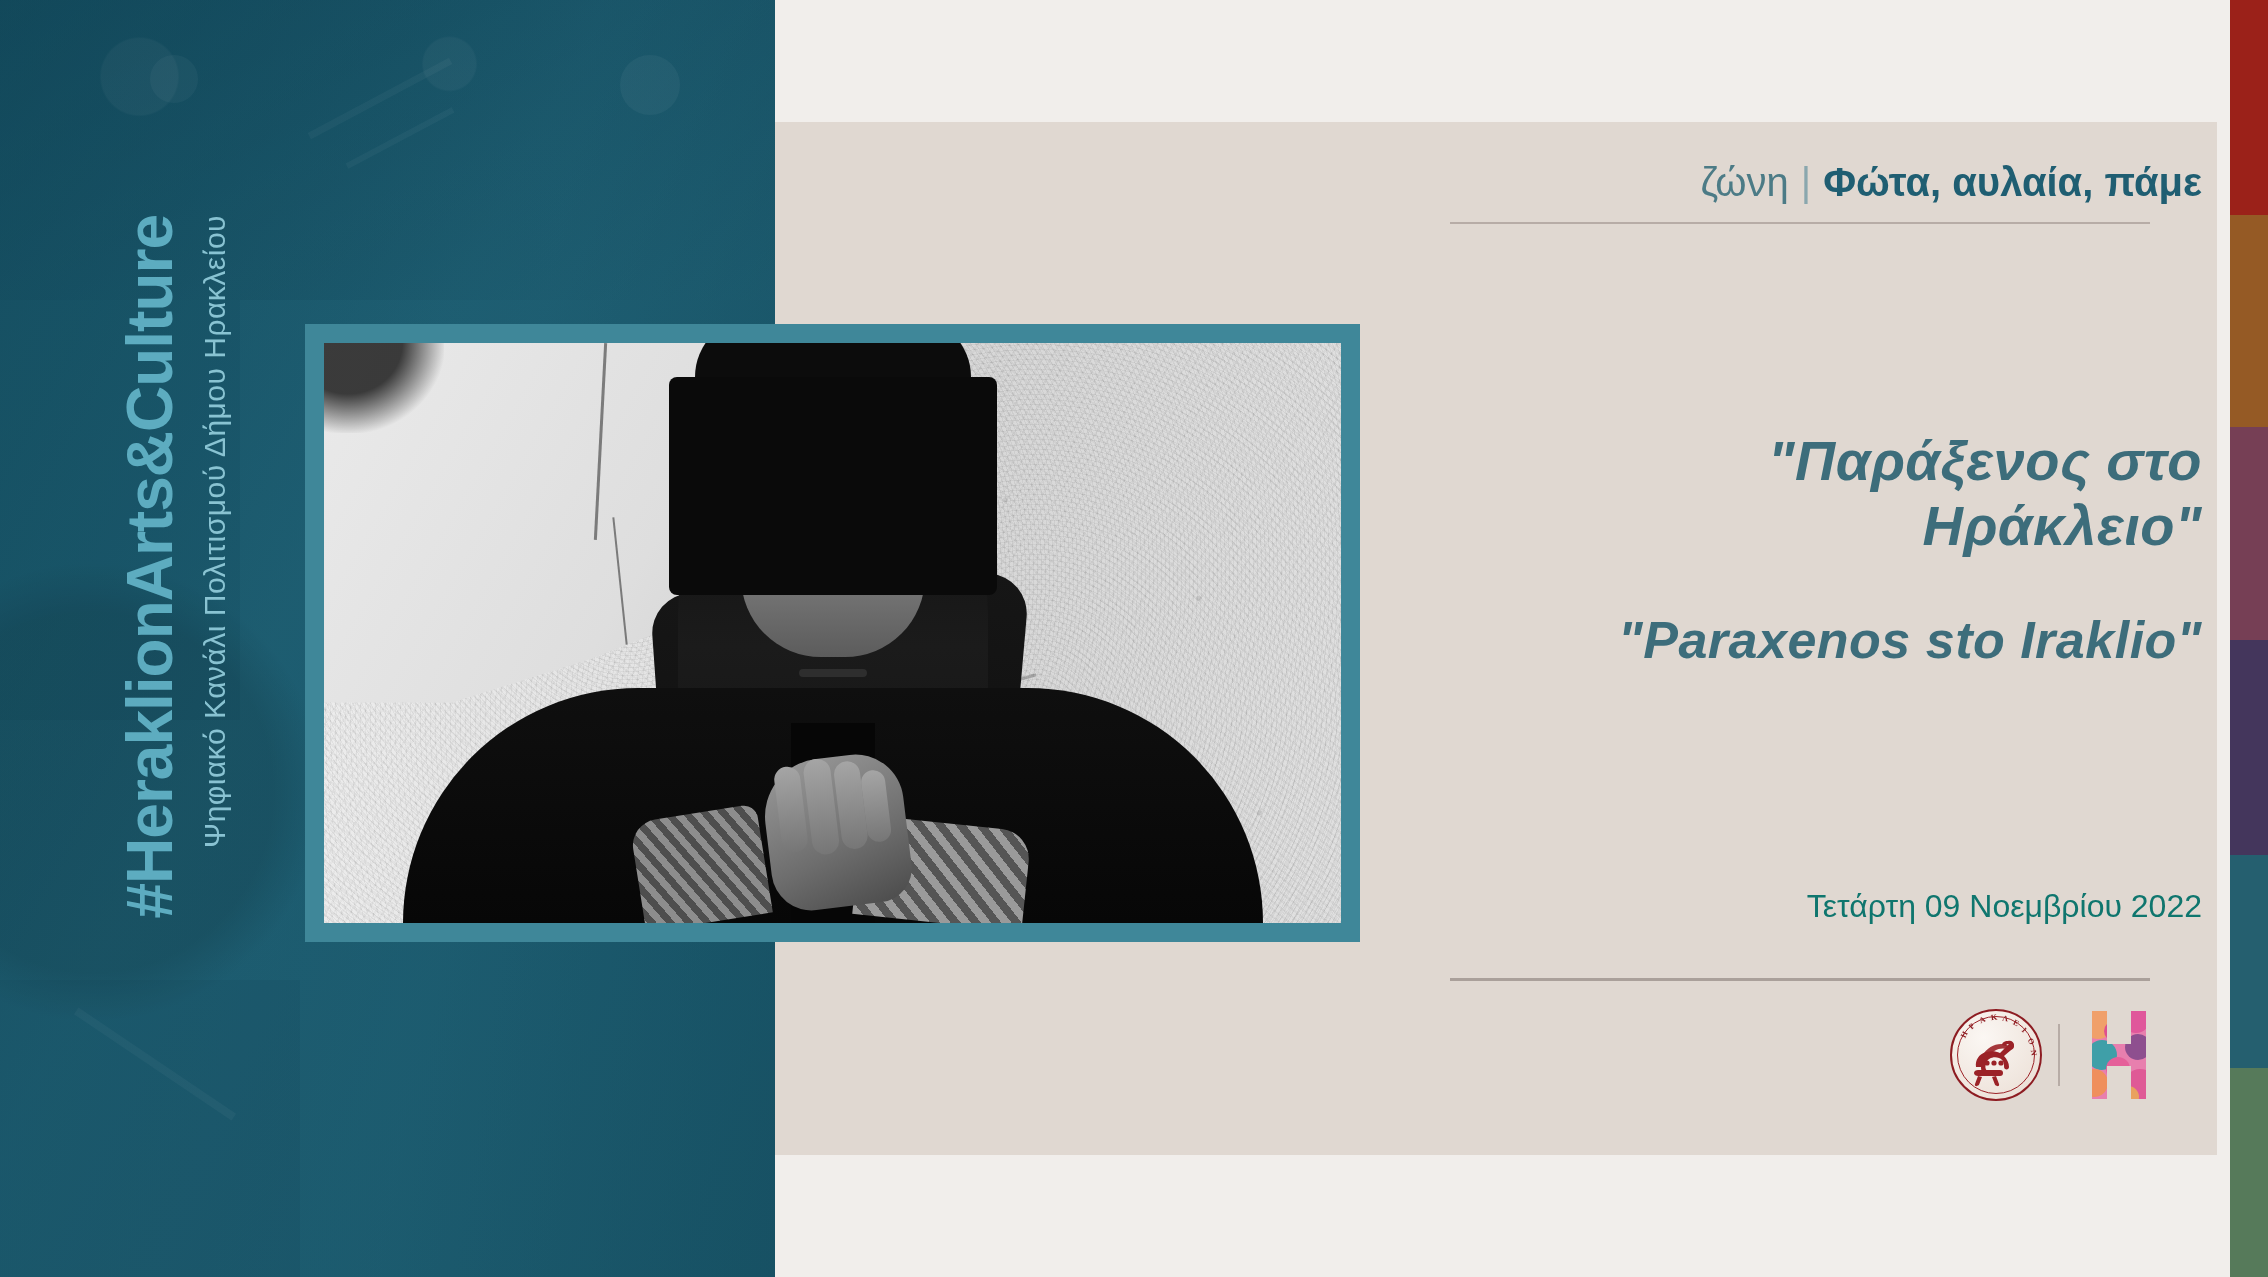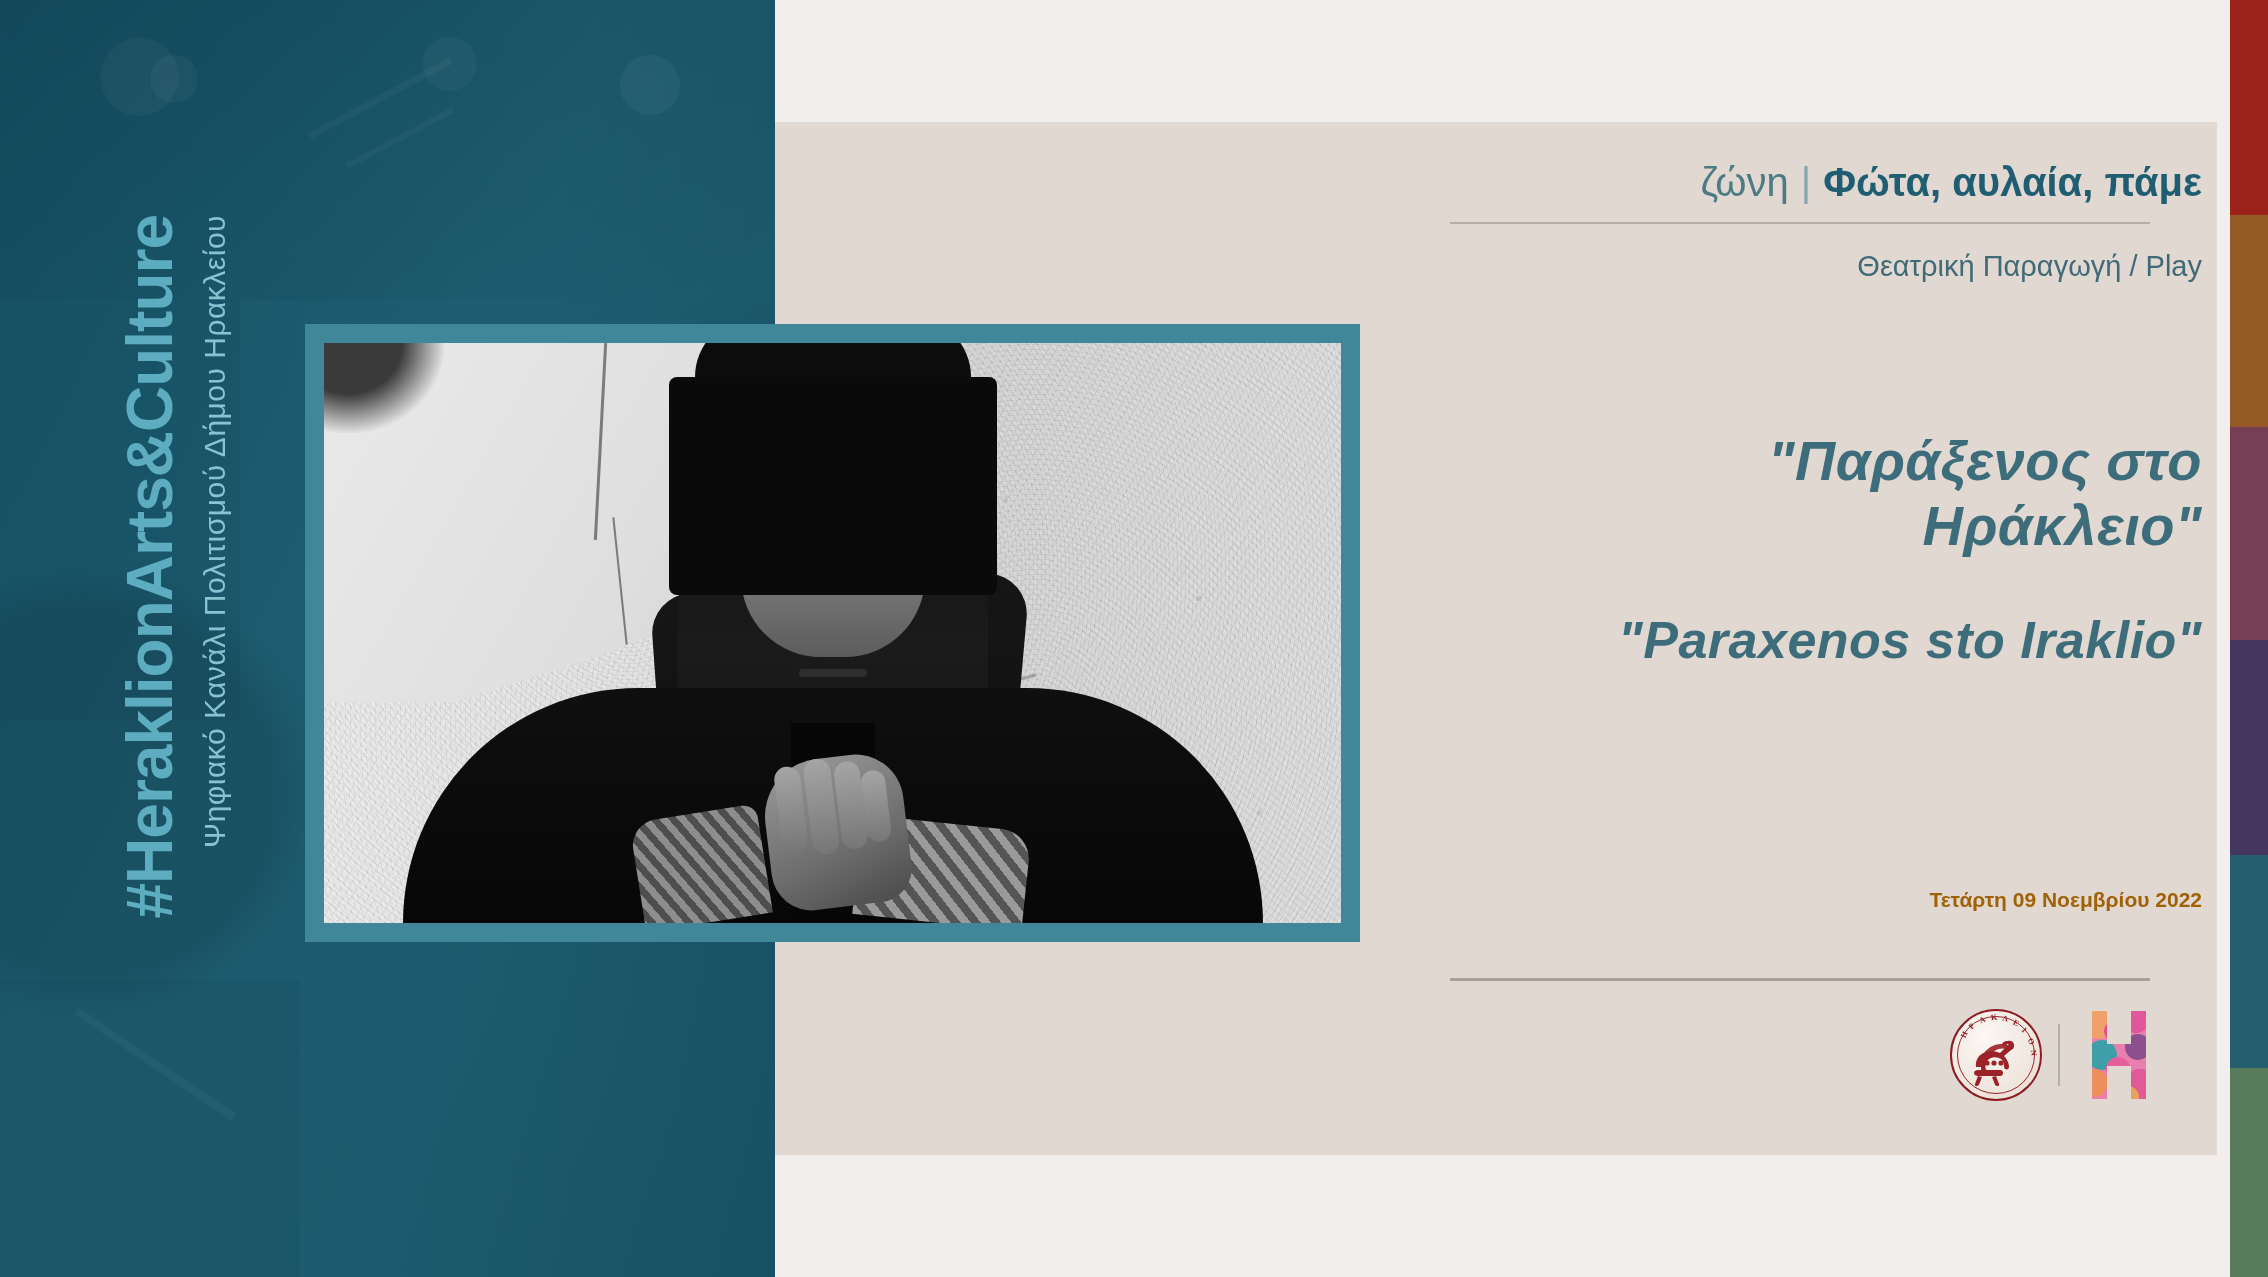--- a/index.html
+++ b/index.html
@@ -302,23 +302,23 @@
     font-size:27px;
     font-weight:bold;
     padding:13px 0;
     width:310px;
     text-align:center;
     letter-spacing:0.2px;
   }
 
   .date {
     top:888px;
-    font-size:21px;
-    font-weight:bold;
-    color:#a16207;
+    font-size:32px;
+    font-weight:normal;
+    color:#0f766e;
   }
 
   .rule-bottom {
     position:absolute;
     left:1450px; top:978px;
     width:700px; height:3px;
     background:#aaa09a;
   }
 
   
@@ -448,21 +448,20 @@
           <div class="finger" style="left:100px;top:18px;width:24px;height:72px;"></div>
         </div>
       </div>
     </div>
   </div>
 
   <div class="content zone-line">
     <span class="zone-name">ζώνη</span><span class="zone-sep">|</span><span class="zone-title">Φώτα, αυλαία, πάμε</span>
   </div>
   <div class="rule-top"></div>
-  <div class="content kind">Θεατρική Παραγωγή / Play</div>
 
   <div class="content title-gr">"Παράξενος στο Ηράκλειο"</div>
   <div class="content title-en">"Paraxenos sto Iraklio"</div>
 
   <div class="content date">Τετάρτη 09 Νοεμβρίου 2022</div>
 
   <div class="rule-bottom"></div>
 
   <div class="logos">
 

